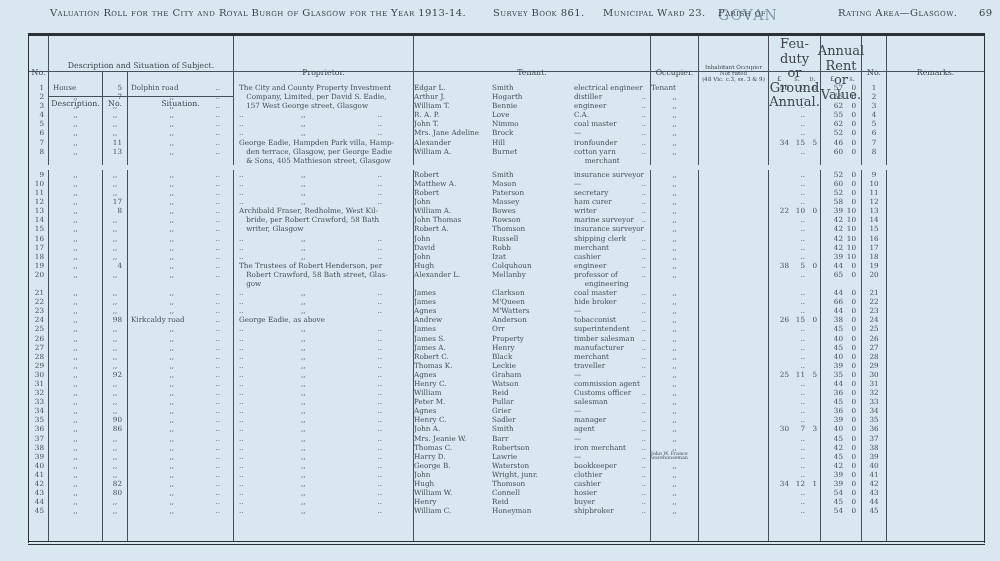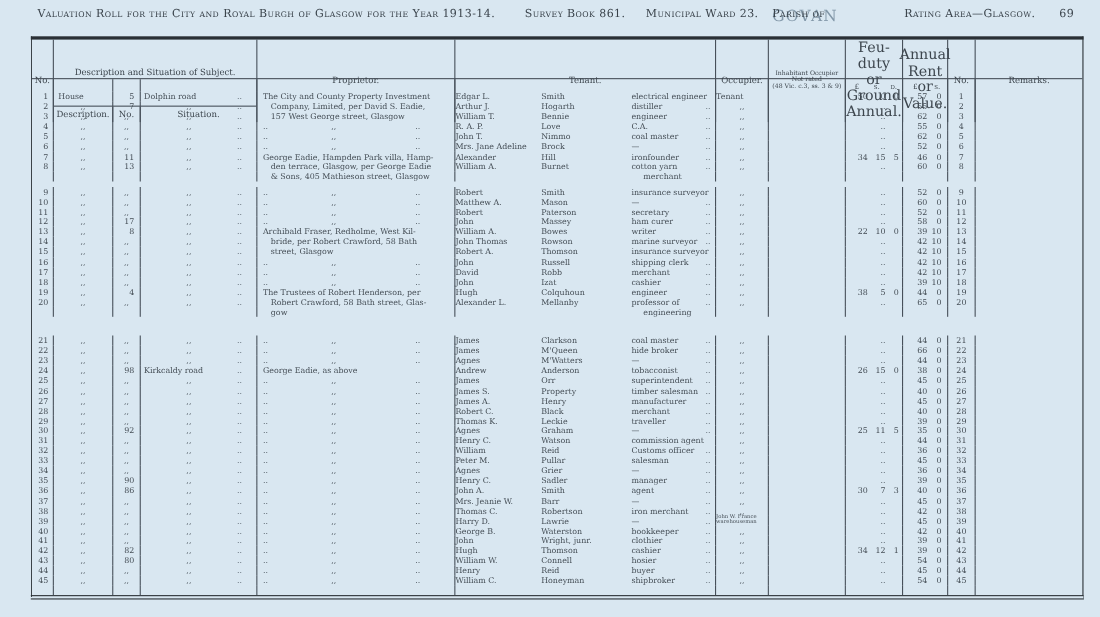--- a/index.html
+++ b/index.html
@@ -3,21 +3,21 @@
 <meta charset="utf-8">
 <style>
   html,body{margin:0;padding:0}
   body{
     width:1000px;height:561px;position:relative;overflow:hidden;
     background:#d9e7f1;
     font-family:"DejaVu Serif","Liberation Serif",serif;
     color:#454e56;
   }
   
-  .titlebar{position:absolute;top:7px;left:0;right:0;height:18px;font-size:10px;
+  .titlebar{position:absolute;top:7px;left:16px;right:0;height:18px;font-size:10px;
     font-variant:small-caps;letter-spacing:.4px;color:#39424a;white-space:nowrap}
   .titlebar span{position:absolute;top:0}
   .t-main{left:34px}
   .t-survey{left:477px}
   .t-ward{left:587px}
   .t-parish{left:702px}
   .t-parish .stamp{position:static;color:#8297a8;letter-spacing:1.2px;font-variant:normal;font-size:14px}
   .t-rating{left:822px}
   .t-pagenum{left:963px;font-variant:normal}
 
@@ -608,21 +608,21 @@
     <div class="td c-rem"></div>
   </div>
       <div class="tr">
     <div class="td bR c-no">15</div>
     <div class="td bR c-desc ditto">,,</div>
     <div class="td bR c-subno ditto">,,</div>
     <div class="td bR c-sit">
       <span class="sit-text ditto">,,</span>
       <span class="sit-dots">..</span>
     </div>
-    <div class="td bR c-prop">  street, Glasgow</div>
+    <div class="td bR c-prop">  writer, Glasgow</div>
     <div class="td bR c-tenant">
       <span>Robert A.</span>
       <span>Thomson</span>
       <span class="occ-wrap">
         <span>insurance surveyor</span>
         <span class="occ-dots"></span>
       </span>
     </div>
     <div class="td bR c-occupier ditto">,,</div>
     <div class="td bR c-inhab"></div>
@@ -817,21 +817,21 @@
       <span></span>
       <span></span>
     </div>
     <div class="td bR c-val">
       <span></span>
       <span></span>
     </div>
     <div class="td bR c-no2"></div>
     <div class="td c-rem"></div>
   </div>
-      <div class="tr" style="margin-top: 17px;">
+      <div class="tr" style="margin-top: 0;">
     <div class="td bR c-no">21</div>
     <div class="td bR c-desc ditto">,,</div>
     <div class="td bR c-subno ditto">,,</div>
     <div class="td bR c-sit">
       <span class="sit-text ditto">,,</span>
       <span class="sit-dots">..</span>
     </div>
     <div class="td bR c-prop">..        ,,          ..</div>
     <div class="td bR c-tenant">
       <span>James</span>

